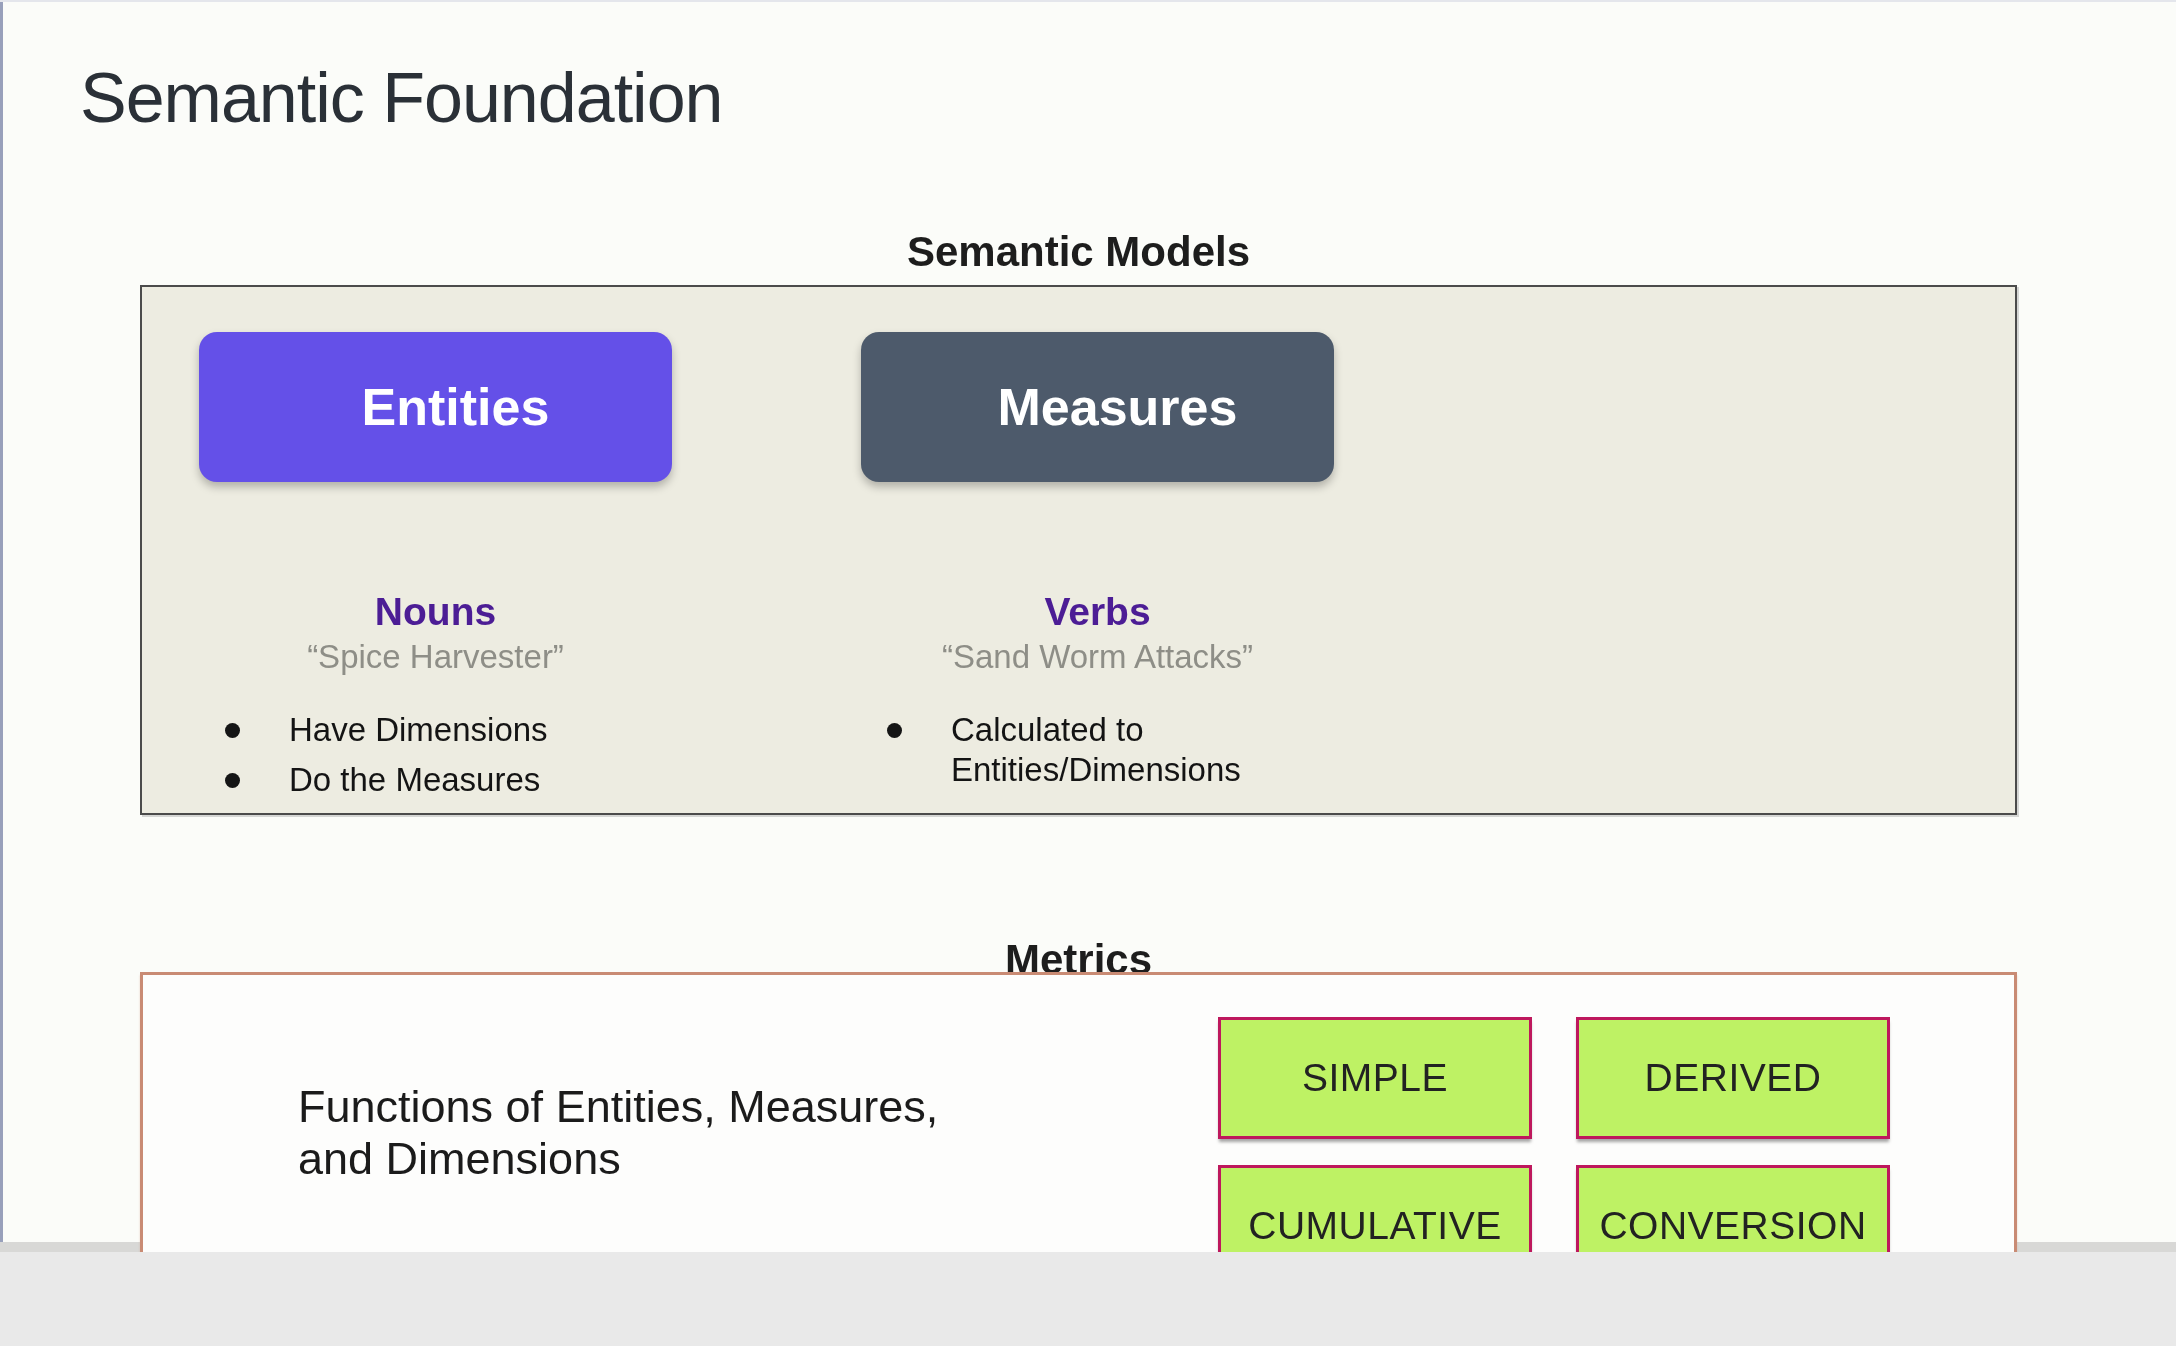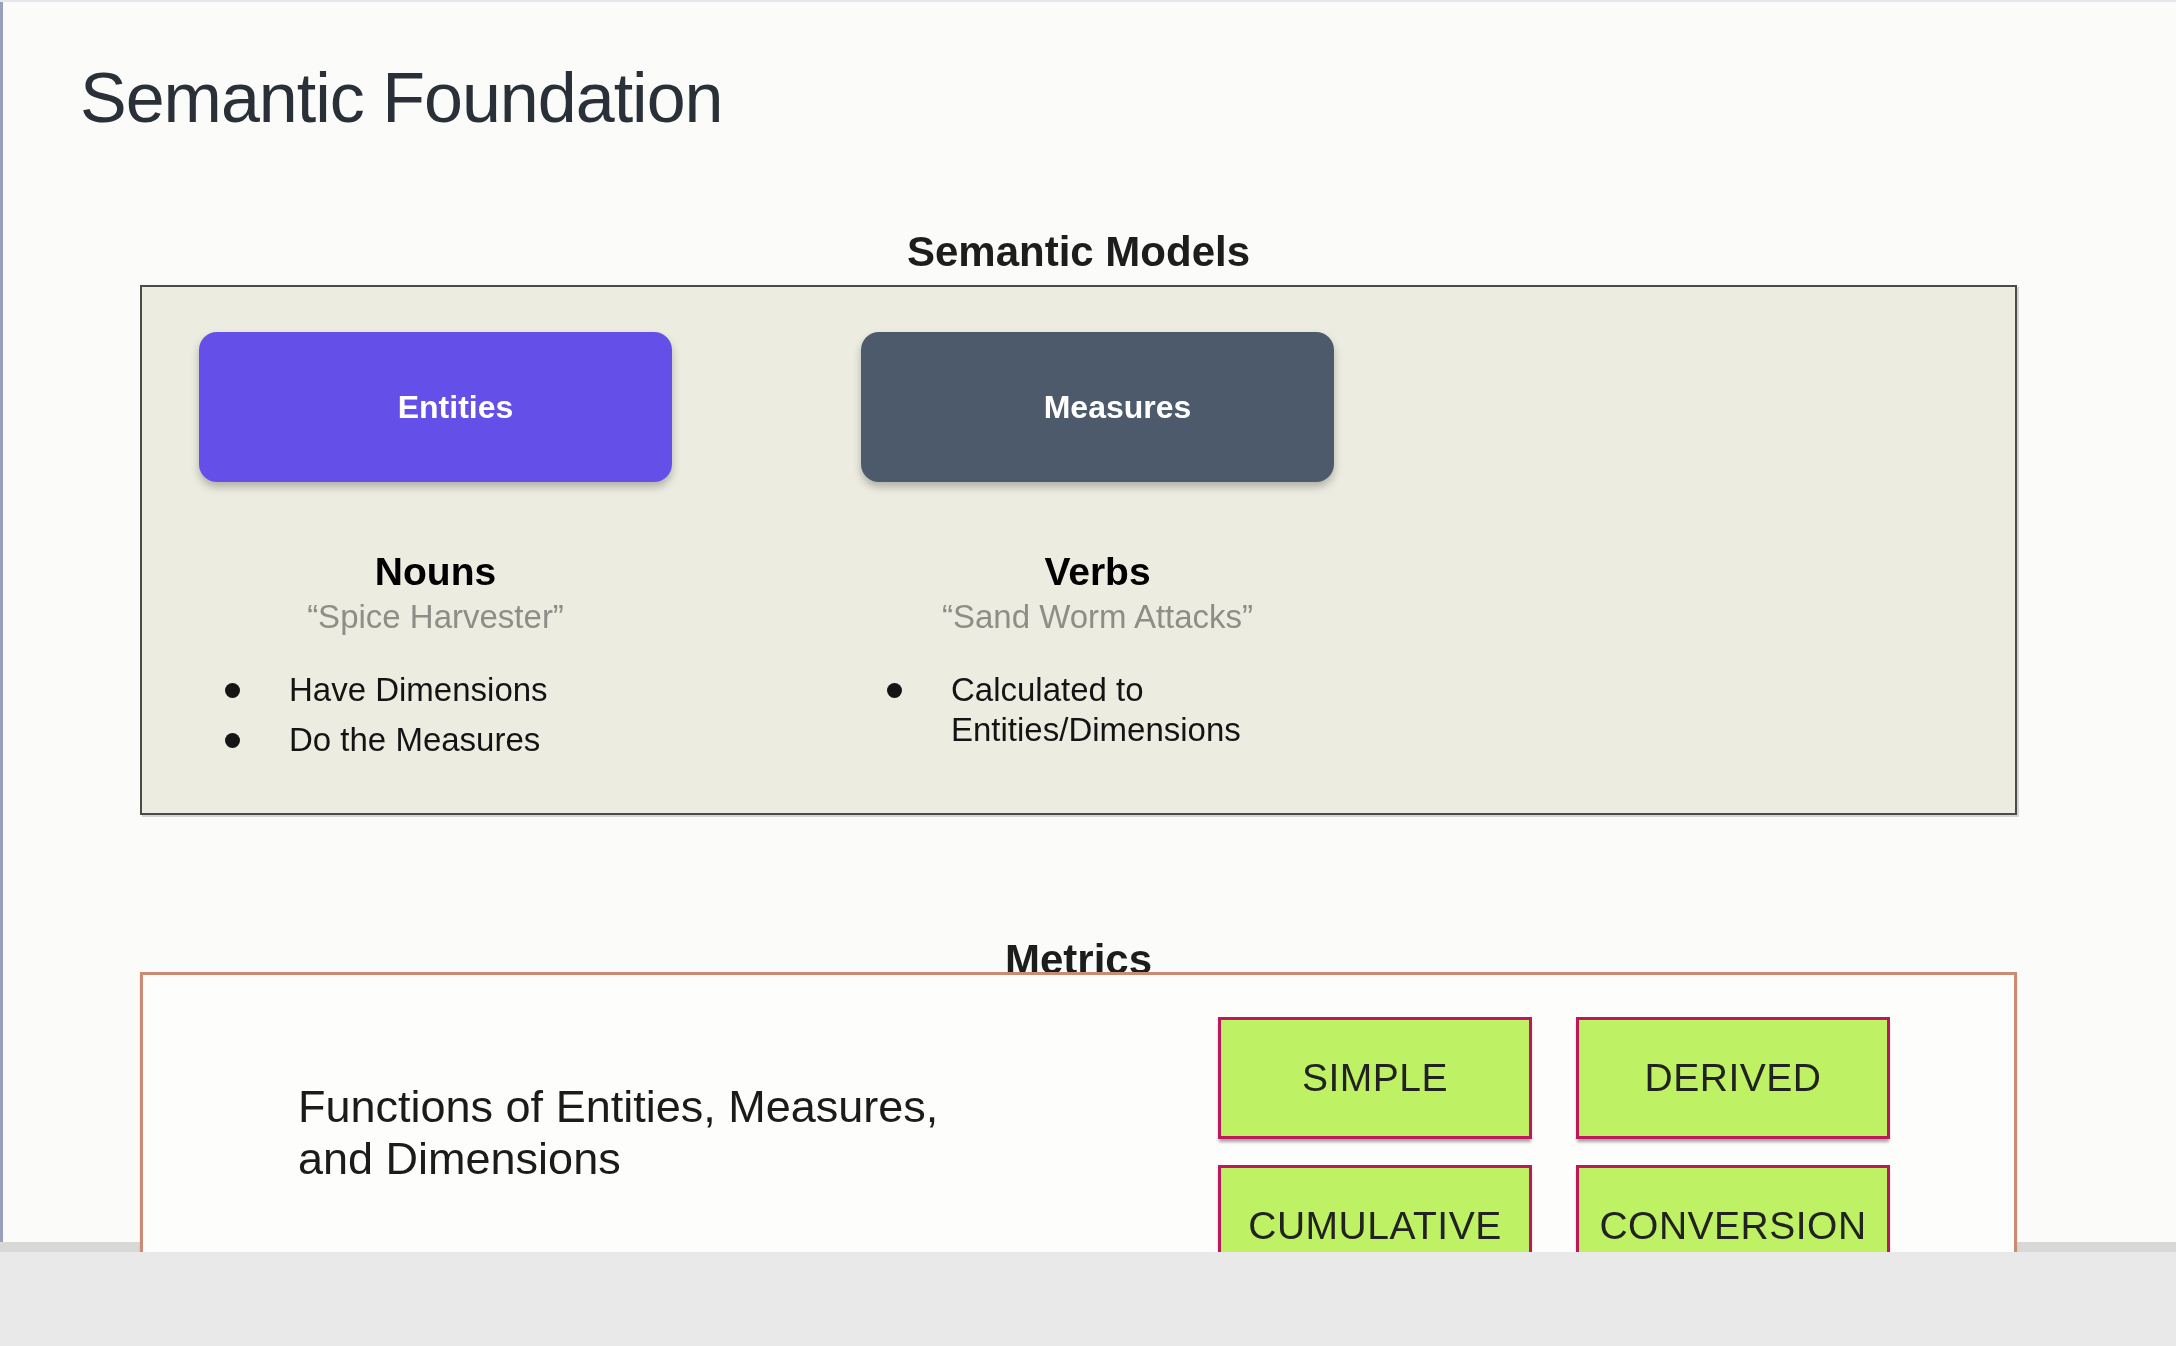--- a/index.html
+++ b/index.html
@@ -63,31 +63,31 @@
 
   .pill {
     margin-top: 45px;
     width: 473px; height: 150px;
     border-radius: 18px;
     display: flex; align-items: center; justify-content: center;
     box-shadow: 0 5px 8px rgba(0,0,0,0.25);
   }
   .pill span {
     color: #ffffff;
-    font-size: 32px;
+    font-size: 52px;
     font-weight: 700;
     margin-left: 40px;
   }
 
   .col-heading {
-    margin-top: 68px;
+    margin-top: 108px;
     text-align: center;
     font-size: 39px;
     font-weight: 700;
-    color: #000000;
+    color: #4c1d95;
   }
   .col-quote {
     margin-top: 4px;
     text-align: center;
     font-size: 33px;
     color: #8e8e87;
   }
 
   ul.bullets {
     list-style: none;

